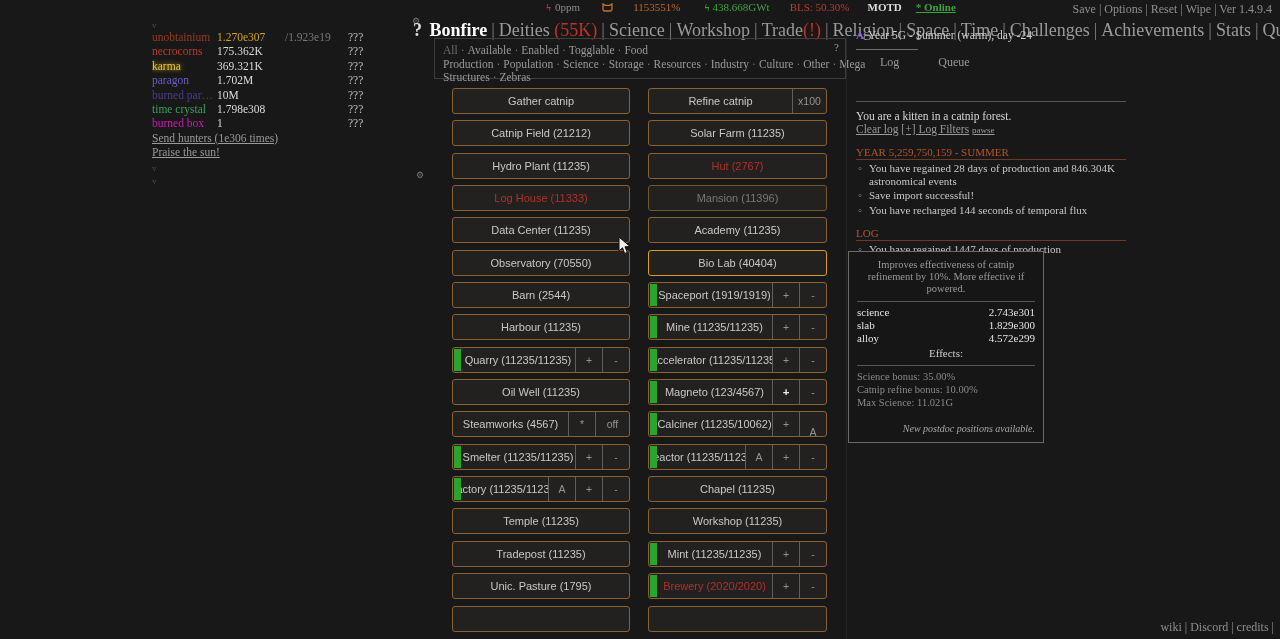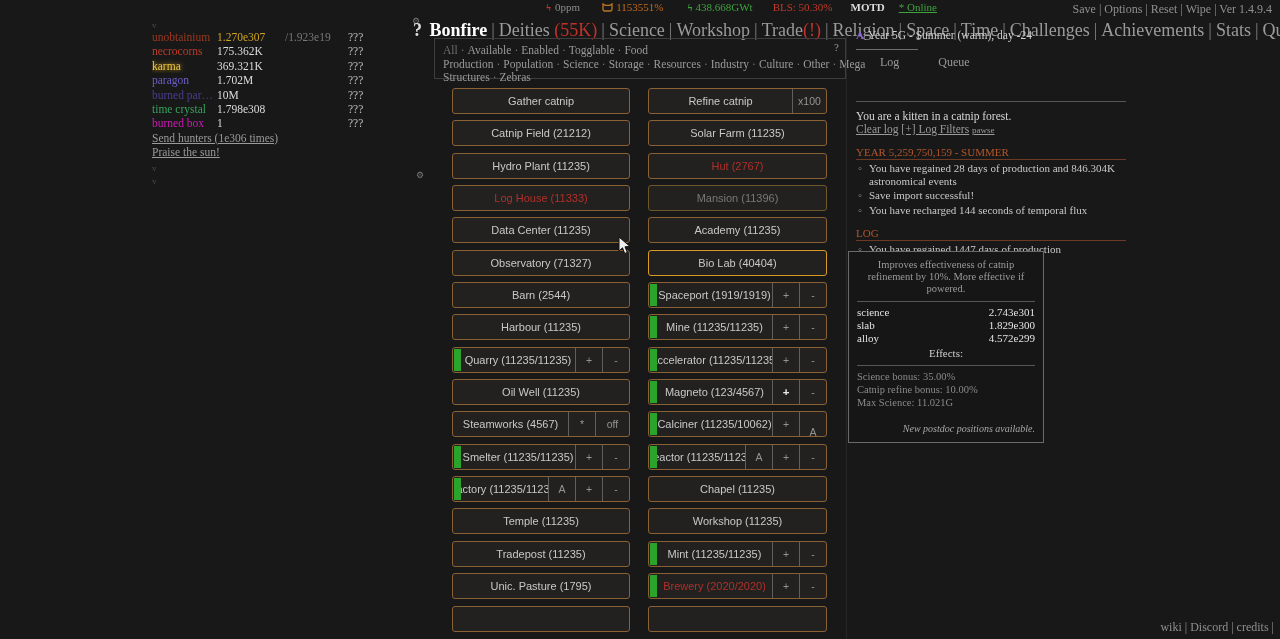--- a/index.html
+++ b/index.html
@@ -5,25 +5,25 @@
   * { margin:0; padding:0; box-sizing:border-box; }
   html,body { width:1280px; height:639px; overflow:hidden; }
   body { background:#181818; font-family:"Liberation Serif", serif; color:#c8c8c8; position:relative; }
 
   
   .topbar { position:absolute; left:546px; top:1px; height:12px; display:flex; align-items:center; font-size:11px; white-space:nowrap; }
   .bolt { font-weight:bold; font-size:11px; }
   .bolt.red { color:#c0392b; }
   .bolt.green { color:#3da43d; }
   .tb-gray { color:#8a8a8a; margin-left:4px; }
-  .tb-orange { color:#bf6a1e; margin-left:3px; }
+  .tb-orange { color:#bf6a1e; margin-left:20px; }
   .tb-green { color:#3da43d; margin-left:3px; }
   .tb-red { color:#bf3a2a; margin-left:20px; }
   .tb-motd { color:#dddddd; font-weight:bold; margin-left:18px; }
-  .tb-online { color:#3da43d; text-decoration:underline; margin-left:14px; }
+  .tb-online { color:#3da43d; text-decoration:underline; margin-left:14px;font-weight:bold; }
   .caticon { margin-left:22px; display:inline-flex; align-items:center; }
   .hdr-links { position:absolute; right:8px; top:2px; font-size:12px; color:#8f8f8f; }
   .hdr-links span { color:#8f8f8f; }
   .footer-links { position:absolute; right:6px; top:620px; font-size:12px; color:#8f8f8f; }
 
   
   .res-panel { position:absolute; left:152px; top:20px; width:240px; font-size:11.5px; }
   .caret { color:#4c4c4c; font-size:9px; line-height:10px; display:block; cursor:pointer; }
   .res-row { display:flex; height:14.4px; line-height:14.4px; white-space:nowrap; }
   .res-name { width:65px; overflow:hidden; text-overflow:ellipsis; }
@@ -195,21 +195,21 @@
     <div class="btn">
       <div class="lbl">Hydro Plant (11235)</div>
     </div>
     <div class="btn unaffordable">
       <div class="lbl">Log House (11333)</div>
     </div>
     <div class="btn">
       <div class="lbl">Data Center (11235)</div>
     </div>
     <div class="btn">
-      <div class="lbl">Observatory (71327)</div>
+      <div class="lbl">Observatory (70550)</div>
     </div>
     <div class="btn">
       <div class="lbl">Barn (2544)</div>
     </div>
     <div class="btn">
       <div class="lbl">Harbour (11235)</div>
     </div>
     <div class="btn has-gauge">
       <div class="gauge"></div>
       <div class="lbl">Quarry (11235/11235)</div>

